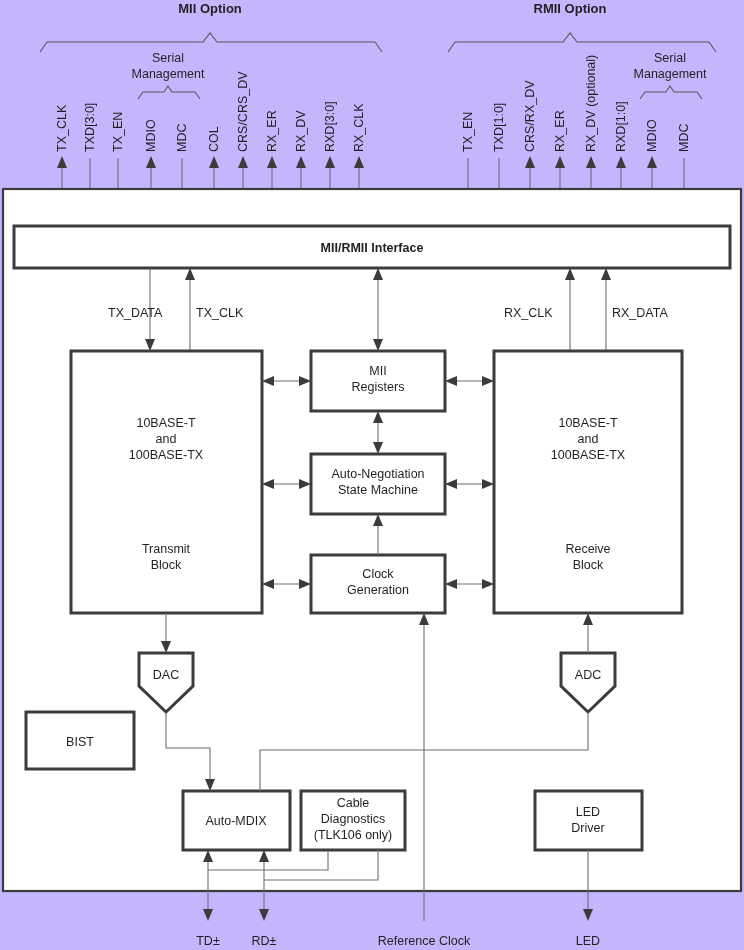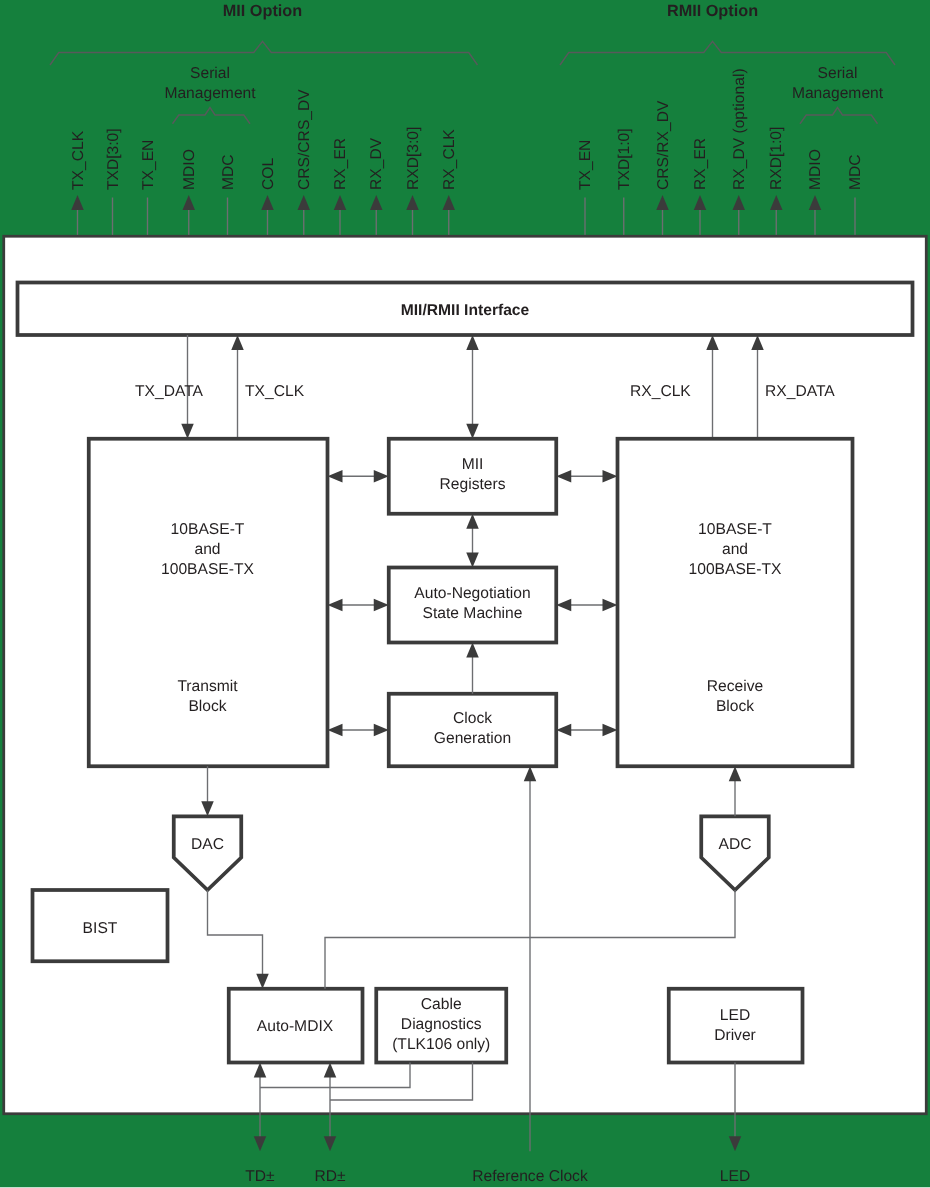--- a/index.html
+++ b/index.html
@@ -1,17 +1,17 @@
 <!DOCTYPE html>
 <html><head>
 <meta charset="utf-8">
 <style>
   html,body{margin:0;padding:0;background:#ffffff;}
   body{font-family:"Liberation Sans", sans-serif;color:#231f20;}
-  #root{position:relative;width:744px;height:950px;overflow:hidden;background:#15803d;}
+  #root{position:relative;width:744px;height:950px;overflow:hidden;background:#c4b5fd;}
   svg{display:block;}
   .ttl{font-size:13px;font-weight:bold;fill:#231f20;}
   .pin{font-size:12.5px;fill:#231f20;}
   .grp{font-size:12.5px;fill:#231f20;}
   .blk{font-size:12.5px;fill:#231f20;}
   .sig{font-size:12.5px;fill:#231f20;}
   .bot{font-size:12.5px;fill:#231f20;}
   .thinline{stroke:#6d6e71;stroke-width:1.1;fill:none;}
   .brace{stroke:#58595b;stroke-width:1.1;fill:none;}
   .boxthick{fill:#ffffff;stroke:#3b3b3b;stroke-width:3;}

